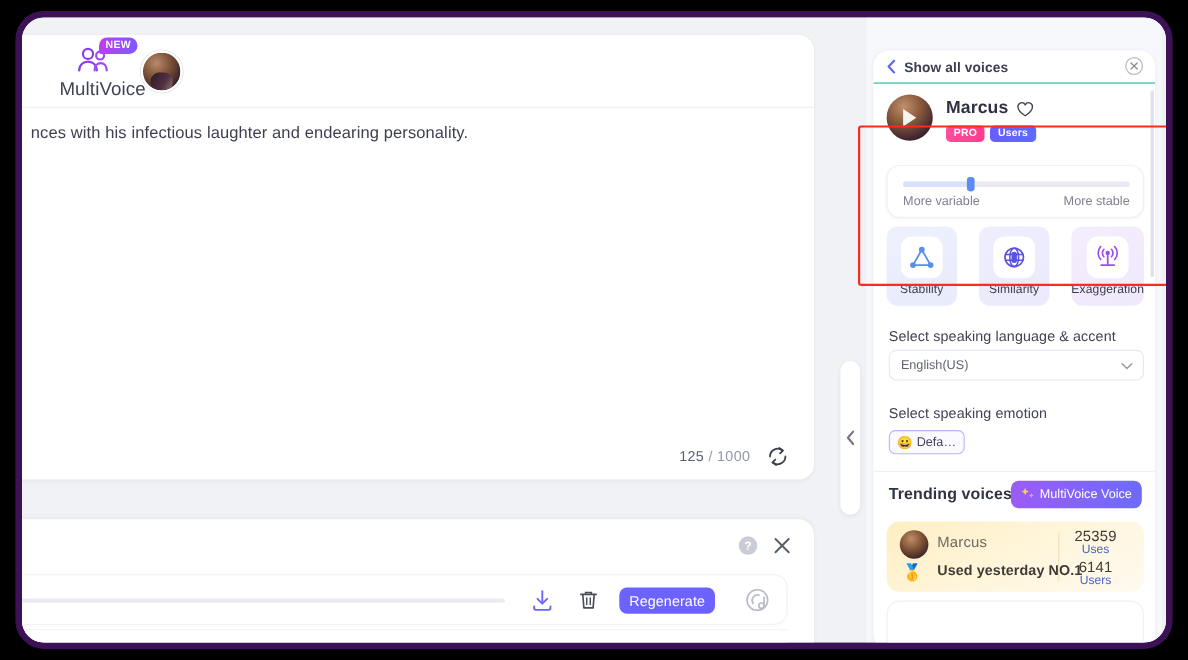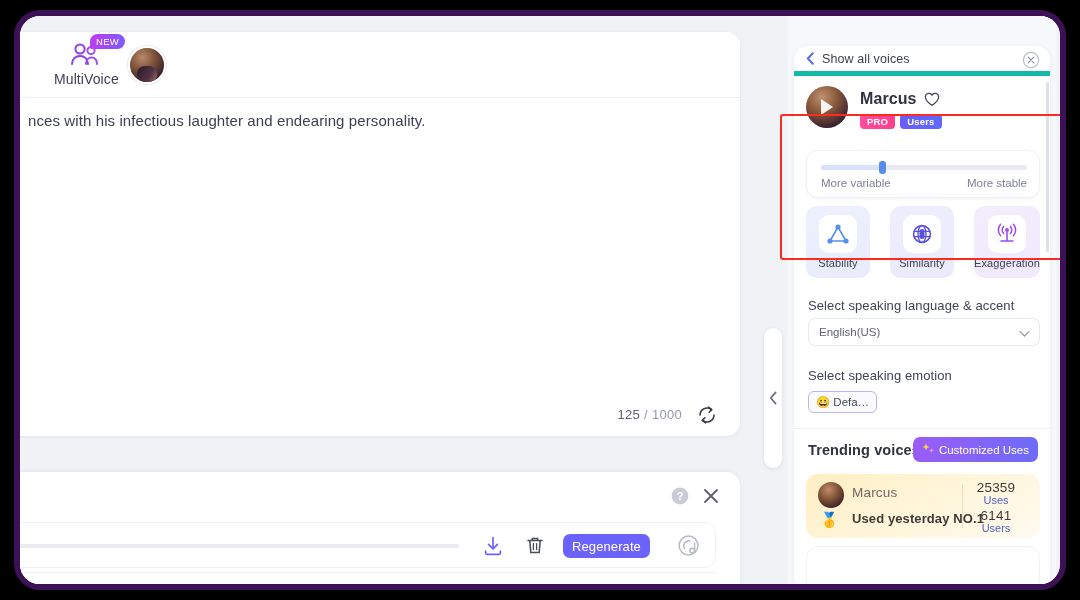--- a/index.html
+++ b/index.html
@@ -53,28 +53,28 @@
 
   .mv-btn {
     position: absolute;
     left: 50px; top: 8px;
     width: 62px;
     text-align: center;
     cursor: pointer;
   }
   .mv-icon { height: 30px; display:block; margin: 0 auto; }
   .mv-label {
-    font-size: 14px; color: #3f4254; margin-top: 1px; letter-spacing: .1px;
+    font-size: 17px; color: #3f4254; margin-top: 1px; letter-spacing: .1px;
   }
   .new-badge {
     position: absolute;
     left: 36px; top: -6px;
     background: linear-gradient(100deg,#c13bf0,#7b5bff);
     color: #fff;
-    font-size: 9.5px; font-weight: normal;
+    font-size: 9.5px; font-weight: bold;
     padding: 2px 6px 2px 6px;
     border-radius: 9px 9px 9px 2px;
     letter-spacing: .3px;
   }
 
   .voice-avatar {
     position: absolute;
     left: 124px; top: 14px;
     width: 38px; height: 38px; border-radius: 50%;
     background: radial-gradient(circle at 36% 28%, #b98a6c 0%, #7e5338 38%, #33202a 78%, #1d1320 100%);
@@ -227,23 +227,24 @@
     width: 256px;
     height: 545px;
     background: #fff;
     border-radius: 14px;
     box-shadow: 0 1px 5px rgba(20,20,60,.06);
     overflow: hidden;
   }
   .rp-header {
     position: relative;
     height: 30px;
-    border-bottom: 5px solid #14b8a6;
+    border-bottom: 1px solid #14b8a6;
     display: flex; align-items: center;
     padding: 0 12px;
+    font-weight: bold;
   }
   .back-chev { margin-right: 7px; display:flex; cursor:pointer; }
   .rp-header-title {
     font-size: 12.5px; color: #3b3f4f; letter-spacing: .1px; cursor: pointer;
   }
   .rp-close {
     position: absolute; right: 10px; top: 5px;
     width: 18px; height: 18px; cursor: pointer;
   }
 
@@ -648,21 +649,21 @@
       <div class="divider"></div>
 
       <div class="trend-title">Trending voices</div>
       <button class="custom-voice-btn">
         <span>
           <svg width="13" height="13" viewBox="0 0 13 13">
             <path d="M4 1.5l1 2.4 2.4 1-2.4 1-1 2.4-1-2.4-2.4-1 2.4-1z" fill="#ffd24d"></path>
             <path d="M9.6 6.2l.7 1.6 1.6.7-1.6.7-.7 1.6-.7-1.6-1.6-.7 1.6-.7z" fill="#ff8fd0"></path>
           </svg>
         </span>
-        <span>Customized Uses</span>
+        <span>MultiVoice Voice</span>
       </button>
 
       <div class="trend-card">
         <div class="tc-avatar"></div>
         <div class="tc-name">Marcus</div>
         <div class="tc-medal">🥇</div>
         <div class="tc-used">Used yesterday NO.1</div>
         <div class="tc-sep"></div>
         <div class="tc-stat tc-stat-1">
           <div class="tc-num">25359</div>

